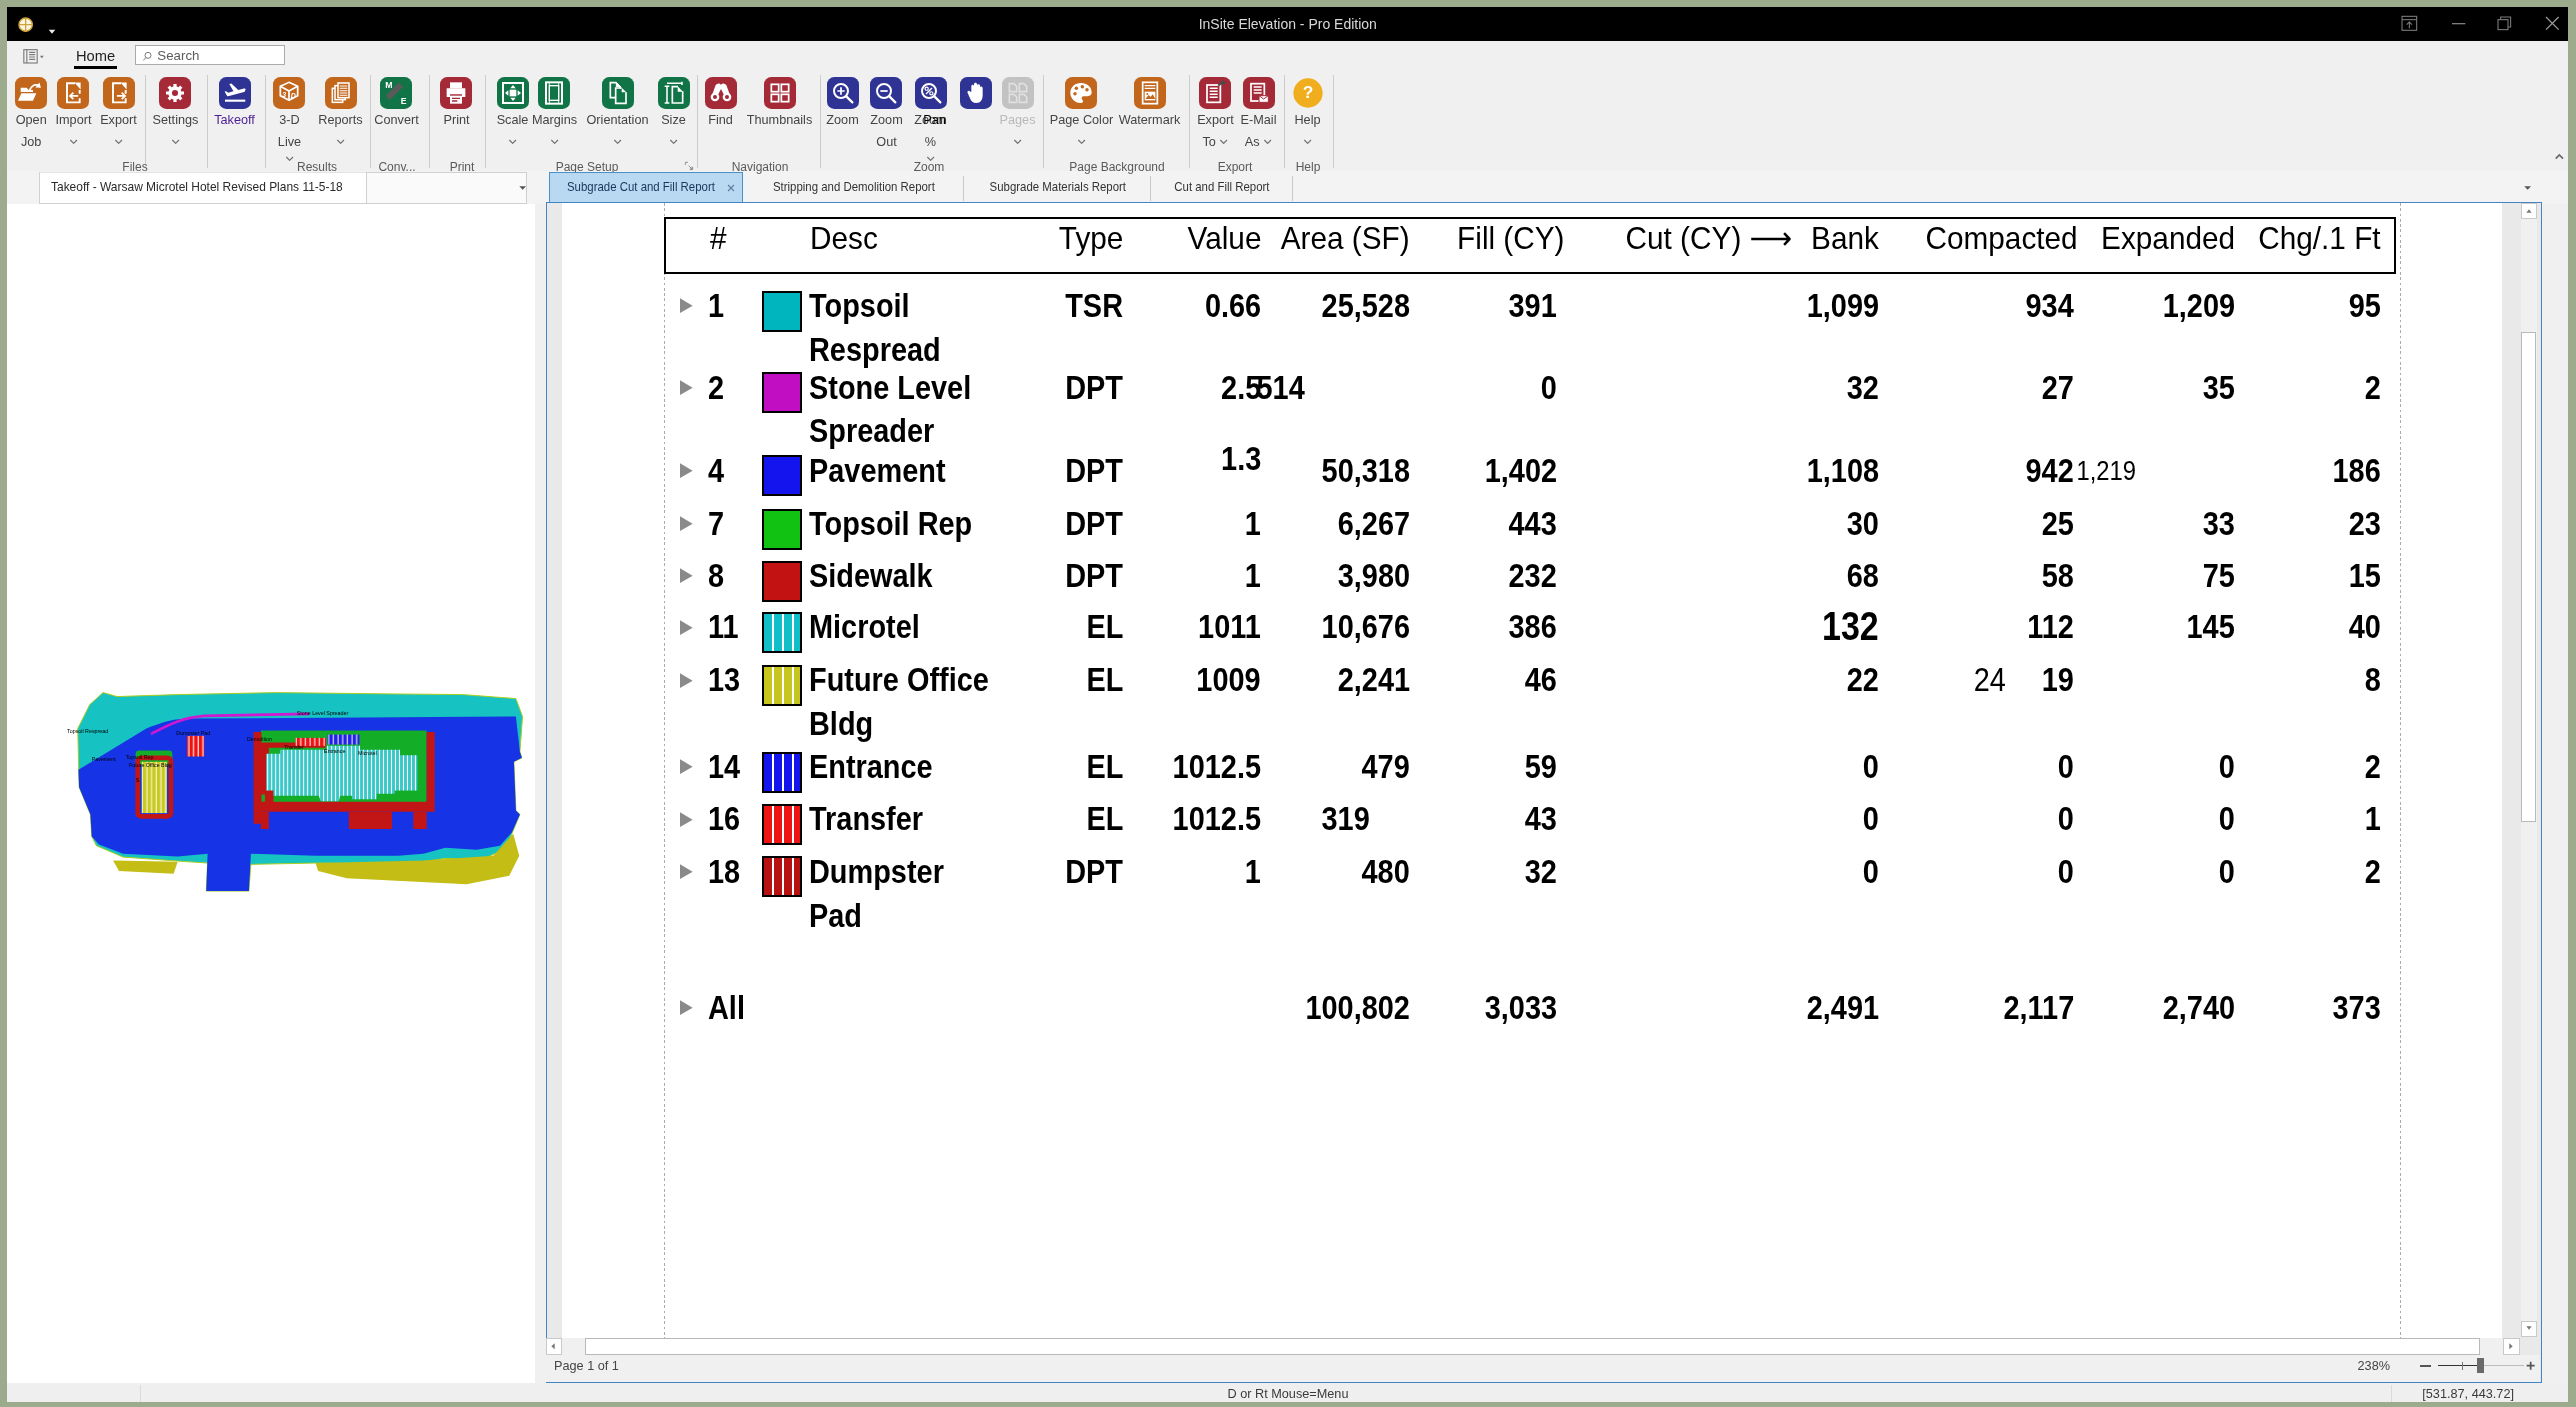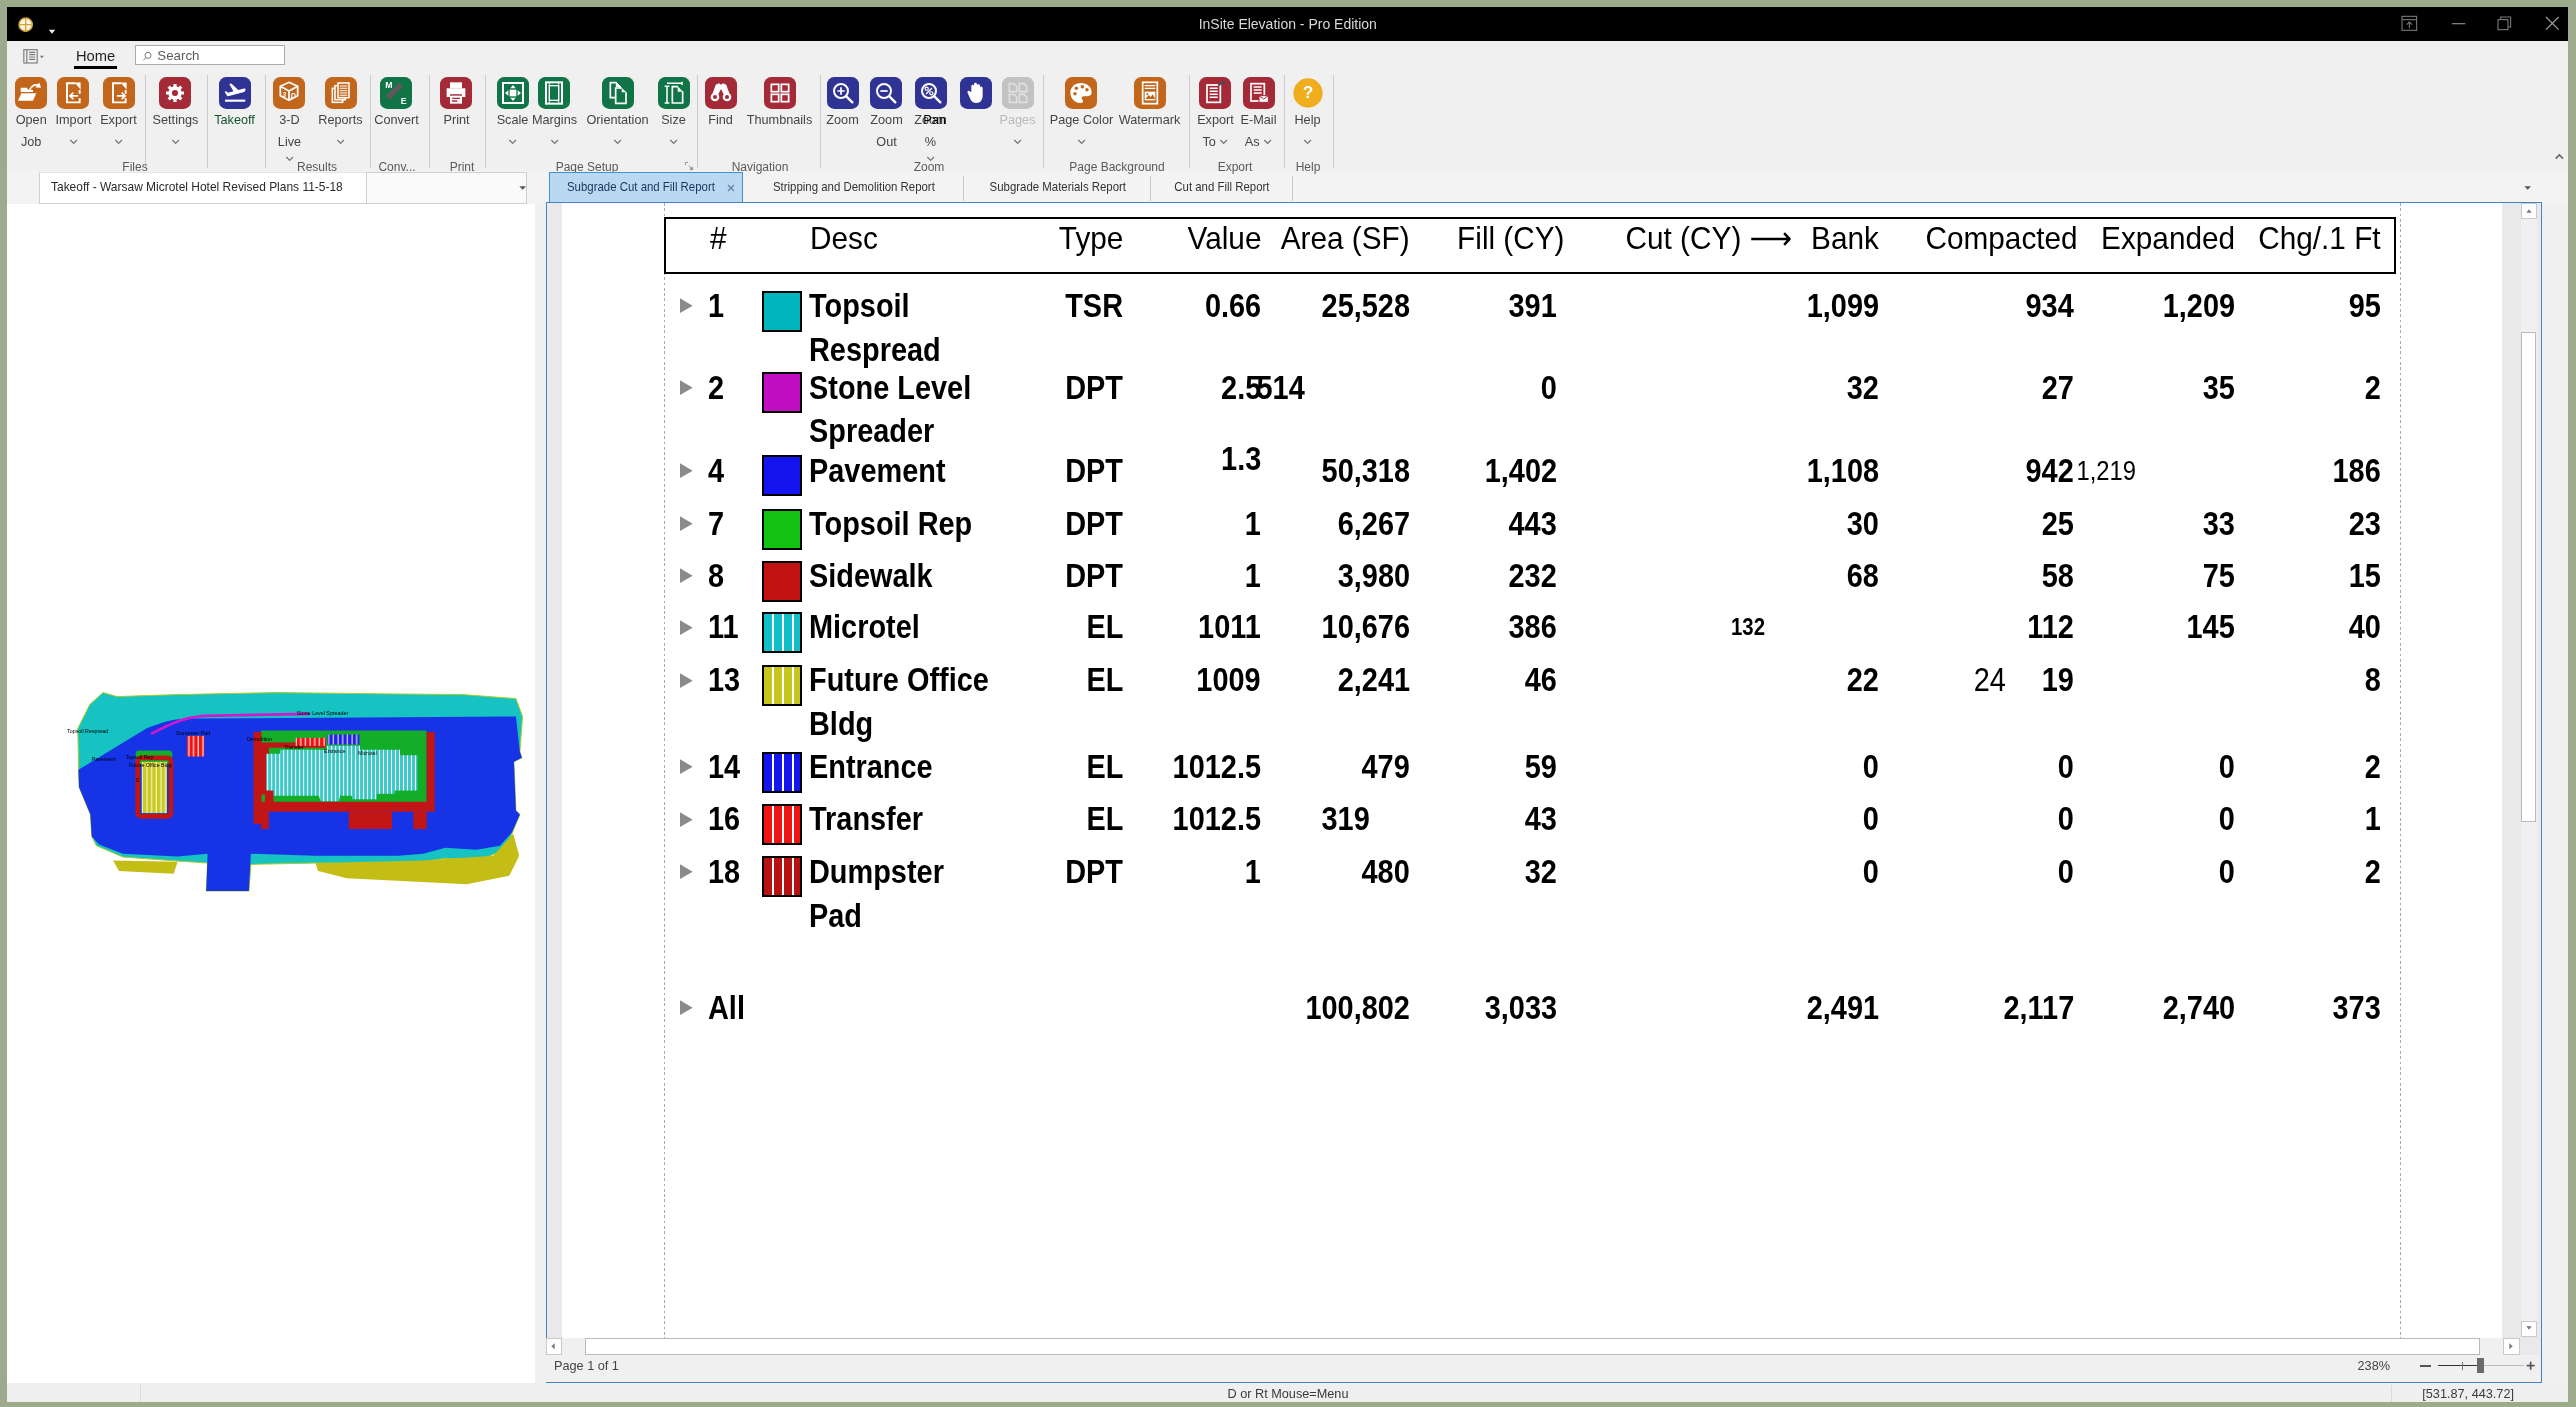--- a/index.html
+++ b/index.html
@@ -103,21 +103,21 @@
     <svg style="display:block" width="9.3" height="5.3" viewBox="0 0 14 8">
       <path d="M2 1.5 l5 5 l5 -5" fill="none" stroke="#6f6f6f" stroke-width="1.8"></path>
     </svg>
   </div>
 <div class="tile" style="left:219px;background:#2f3394;"><svg width="32" height="32" viewBox="0 0 48 48">
       <g transform="translate(5,3.5) scale(1.6)" fill="#fff">
         <path d="M2.5 19h19v2h-19z"></path>
         <path d="M22.07 9.64c-.21-.8-1.04-1.28-1.84-1.06L14.92 10 8.46 3.98l-1.93.51 3.87 6.7-4.97 1.33-1.84-1.44-1.45.39 1.82 3.16.77 1.33 1.6-.43 5.31-1.42 4.35-1.16 4.31-1.15c.81-.23 1.28-1.05 1.07-1.85z"></path>
       </g>
     </svg></div>
-<div class="tlabel" style="left:188px;top:113px;width:93px;color:#14532d">Takeoff</div>
+<div class="tlabel" style="left:188px;top:113px;width:93px;color:#4c1d95">Takeoff</div>
 <div class="tile" style="left:273px;background:#c2661b;"><svg width="32" height="32" viewBox="0 0 48 48">
       <g fill="none" stroke="#fff" stroke-width="2.6">
         <path d="M24 8 l13 6 v14 l-13 7 l-13 -7 v-14 z"></path>
         <path d="M11 14 l13 7 l13 -7 M24 21 v14"></path>
       </g>
       <text x="14" y="30" font-size="10.5" font-weight="bold" font-style="italic" fill="#fff" font-family="Liberation Sans">3</text>
       <text x="26.5" y="31.5" font-size="10.5" font-weight="bold" font-style="italic" fill="#fff" font-family="Liberation Sans">D</text>
     </svg></div>
 <div class="tlabel" style="left:243px;top:113px;width:93px;color:#444">3-D</div>
 <div class="tlabel" style="left:243px;top:135px;width:93px;color:#444">Live</div>
@@ -552,21 +552,21 @@
   </svg>
 <div class="abs" style="left:708px;top:608px;width:267px;font-size:34px;font-weight:bold;line-height:37px;white-space:nowrap"><span style="display:inline-block;transform:scaleX(0.85);transform-origin:0 50%">11</span></div>
 <div class="abs" style="left:762px;top:612px;width:40px;height:41px;border:2.7px solid #000;background:#fff">
     <div style="position:absolute;left:0;top:0;right:0;bottom:0;background:repeating-linear-gradient(90deg,#10bfc7 0,#10bfc7 8.4px,#ffffff 8.4px,#ffffff 10px)"></div>
   </div>
 <div class="abs" style="left:809px;top:608px;width:267px;font-size:34px;font-weight:bold;line-height:37px;white-space:nowrap"><span style="display:inline-block;transform:scaleX(0.85);transform-origin:0 50%">Microtel</span></div>
 <div class="abs" style="left:856px;top:608px;width:267px;text-align:right;font-size:34px;font-weight:bold;line-height:37px;white-space:nowrap"><span style="display:inline-block;transform:scaleX(0.85);transform-origin:100% 50%">EL</span></div>
 <div class="abs" style="left:994px;top:608px;width:267px;text-align:right;font-size:34px;font-weight:bold;line-height:37px;white-space:nowrap"><span style="display:inline-block;transform:scaleX(0.85);transform-origin:100% 50%">1011</span></div>
 <div class="abs" style="left:1143px;top:608px;width:267px;text-align:right;font-size:34px;font-weight:bold;line-height:37px;white-space:nowrap"><span style="display:inline-block;transform:scaleX(0.85);transform-origin:100% 50%">10,676</span></div>
 <div class="abs" style="left:1290px;top:608px;width:267px;text-align:right;font-size:34px;font-weight:bold;line-height:37px;white-space:nowrap"><span style="display:inline-block;transform:scaleX(0.85);transform-origin:100% 50%">386</span></div>
-<div class="abs" style="left:1612px;top:608px;width:267px;text-align:center;font-size:24px;font-weight:bold;line-height:37px;white-space:nowrap"><span style="display:inline-block;transform:scaleX(0.85);transform-origin:100% 50%">132</span></div>
+<div class="abs" style="left:1612px;top:608px;width:267px;text-align:right;font-size:40px;font-weight:bold;line-height:37px;white-space:nowrap"><span style="display:inline-block;transform:scaleX(0.85);transform-origin:100% 50%">132</span></div>
 <div class="abs" style="left:1807px;top:608px;width:267px;text-align:right;font-size:34px;font-weight:bold;line-height:37px;white-space:nowrap"><span style="display:inline-block;transform:scaleX(0.85);transform-origin:100% 50%">112</span></div>
 <div class="abs" style="left:1968px;top:608px;width:267px;text-align:right;font-size:34px;font-weight:bold;line-height:37px;white-space:nowrap"><span style="display:inline-block;transform:scaleX(0.85);transform-origin:100% 50%">145</span></div>
 <div class="abs" style="left:2114px;top:608px;width:267px;text-align:right;font-size:34px;font-weight:bold;line-height:37px;white-space:nowrap"><span style="display:inline-block;transform:scaleX(0.85);transform-origin:100% 50%">40</span></div>
 <svg class="abs" style="left:678px;top:672px" width="16.7" height="17.3" viewBox="0 0 25 26">
     <path d="M3 2 L22 13 L3 24 Z" fill="#8a8a8a"></path>
   </svg>
 <div class="abs" style="left:708px;top:661px;width:267px;font-size:34px;font-weight:bold;line-height:37px;white-space:nowrap"><span style="display:inline-block;transform:scaleX(0.85);transform-origin:0 50%">13</span></div>
 <div class="abs" style="left:762px;top:665px;width:40px;height:41px;border:2.7px solid #000;background:#fff">
     <div style="position:absolute;left:0;top:0;right:0;bottom:0;background:repeating-linear-gradient(90deg,#c6c61e 0,#c6c61e 8.4px,#ffffff 8.4px,#ffffff 10px)"></div>
   </div>

